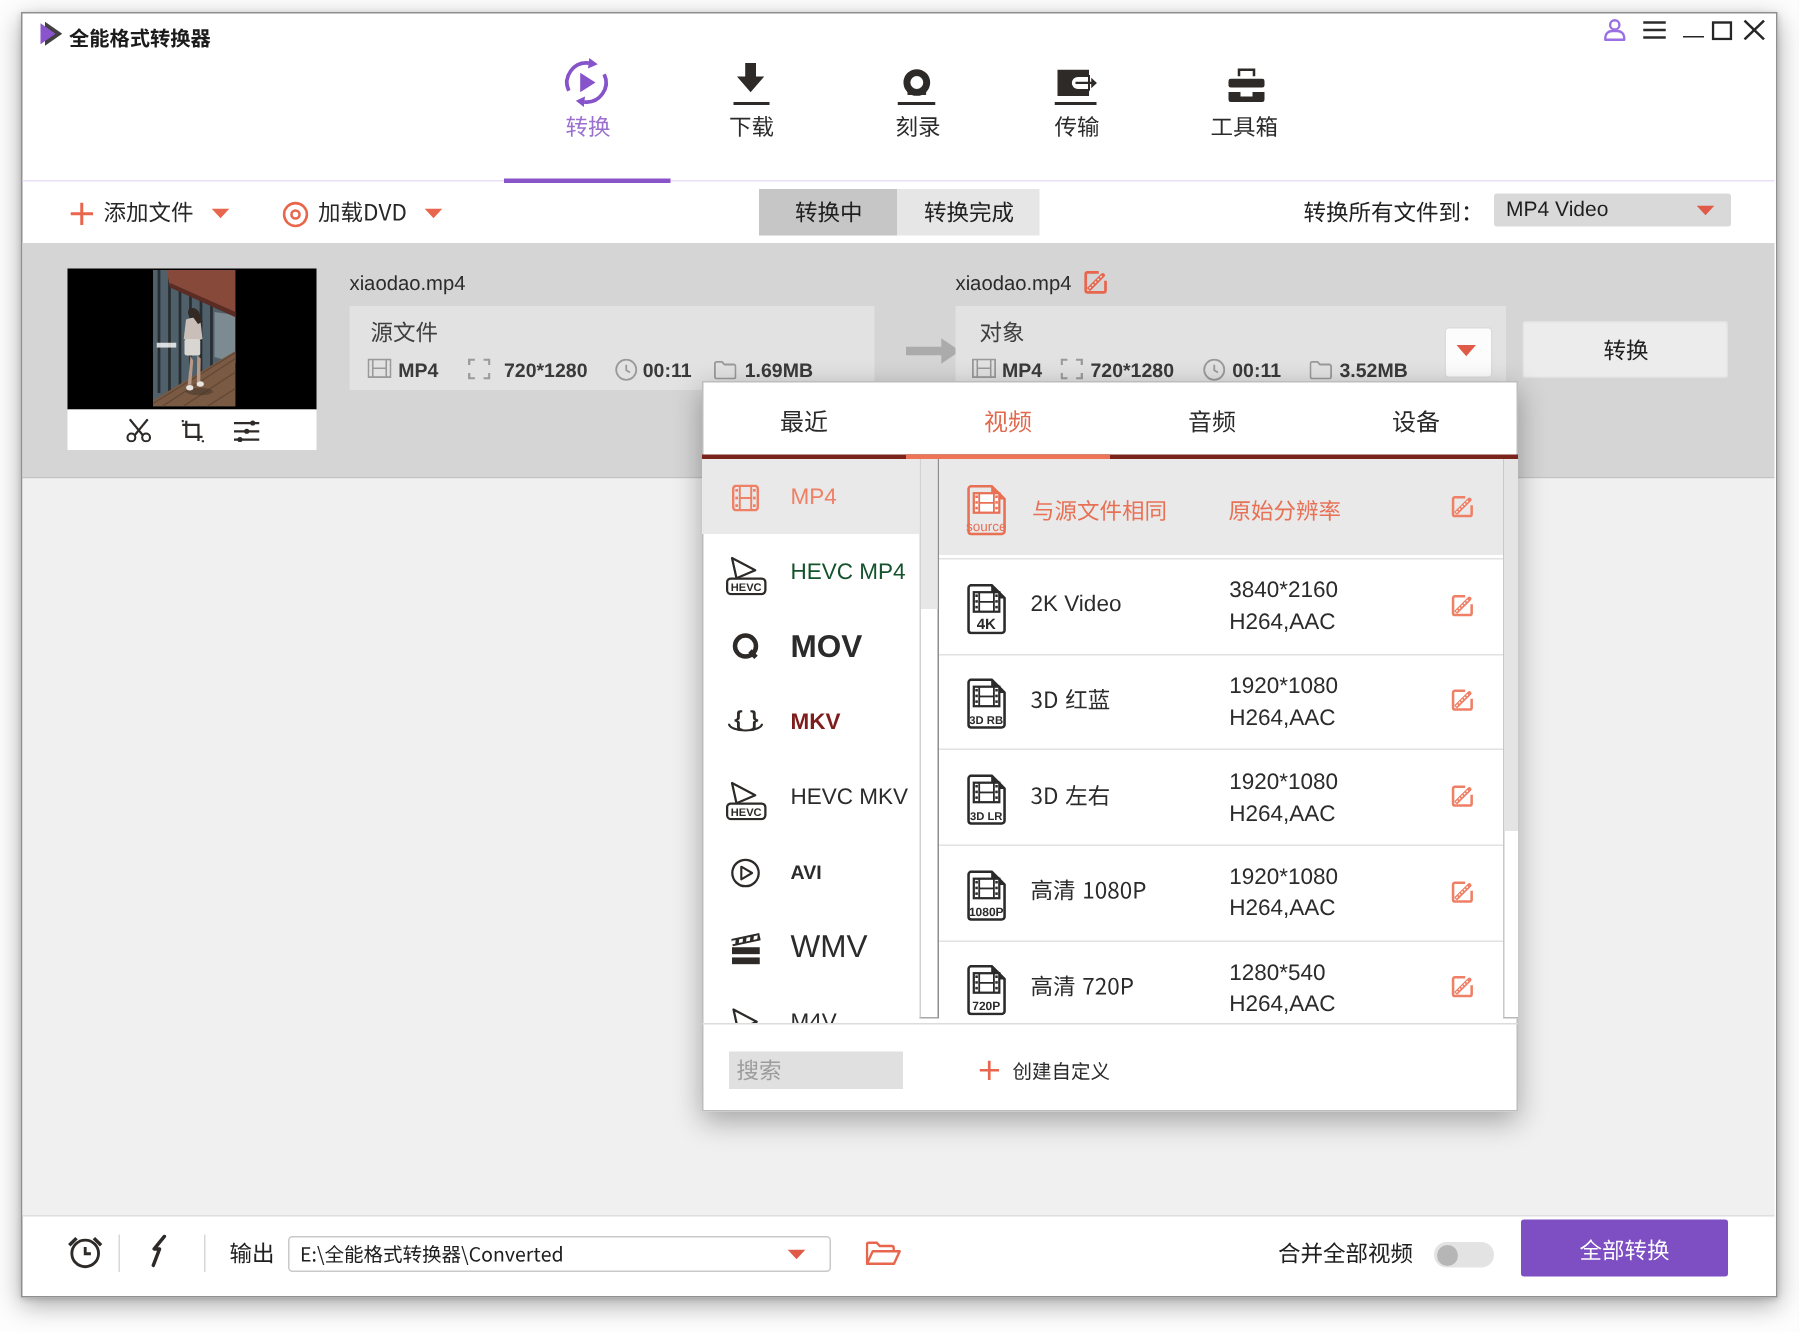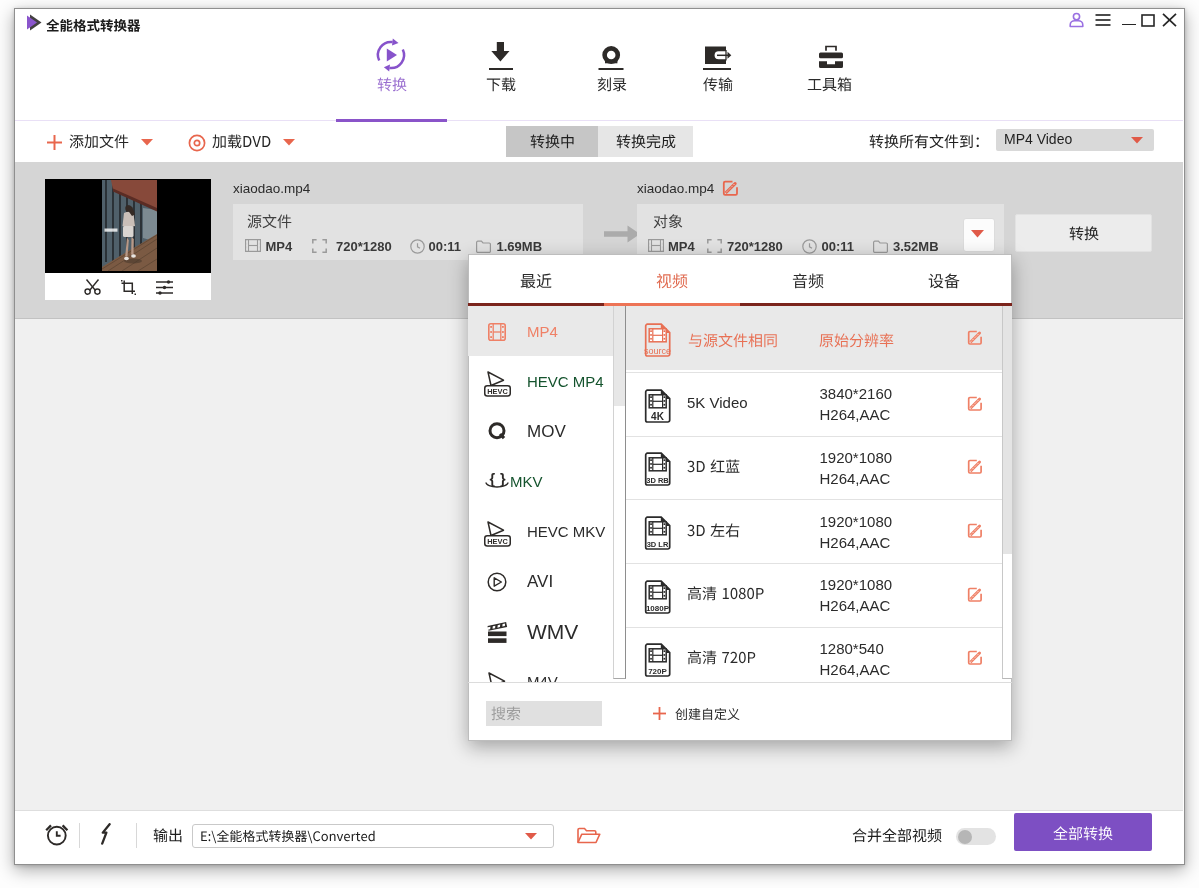--- a/index.html
+++ b/index.html
@@ -444,38 +444,38 @@
       <svg style="position:absolute;left:16px;top:64.5px" width="28" height="26" viewBox="0 0 28 26">
         <path d="M4,1 L19.5,9.2 L7,14.5 Z" fill="none" stroke="#2d2a28" stroke-width="1.5" stroke-linejoin="round"></path>
         <rect x="0.75" y="14.7" width="25.5" height="10.3" rx="2.5" fill="#fff" stroke="#2d2a28" stroke-width="1.5"></rect>
         <text x="13.5" y="23" font-family="Liberation Sans, sans-serif" font-size="7.4" font-weight="bold" fill="#2d2a28" text-anchor="middle">HEVC</text>
       </svg>
       <div style="position:absolute;left:59px;top:66.8px;font-size:15px;line-height:18px;color:#14532d;font-weight:400;white-space:nowrap">HEVC MP4</div>
       <svg style="position:absolute;left:20px;top:116px" width="20" height="19" viewBox="0 0 20 19">
         <circle cx="9" cy="8.7" r="7" fill="none" stroke="#2d2a28" stroke-width="3"></circle>
         <path d="M12,12 L16,16.2" stroke="#2d2a28" stroke-width="3.2"></path>
       </svg>
-      <div style="position:absolute;left:59px;top:116.8px;font-size:17px;line-height:18px;color:#2b2b2b;font-weight:400;white-space:nowrap">MOV</div>
+      <div style="position:absolute;left:59px;top:116.8px;font-size:21px;line-height:18px;color:#2b2b2b;font-weight:700;white-space:nowrap">MOV</div>
       <svg style="position:absolute;left:16px;top:163px" width="27" height="25" viewBox="0 0 27 25">
         <text x="5.5" y="15" font-family="Liberation Sans, sans-serif" font-size="14.5" font-weight="bold" fill="#2d2a28">{</text>
         <text x="16" y="15" font-family="Liberation Sans, sans-serif" font-size="14.5" font-weight="bold" fill="#2d2a28">}</text>
         <path d="M2,13.5 a11,4.5 0 1 0 22,0" fill="none" stroke="#2d2a28" stroke-width="1.4"></path>
       </svg>
-      <div style="position:absolute;left:42px;top:166.8px;font-size:15px;line-height:18px;color:#14532d;font-weight:400;white-space:nowrap">MKV</div>
+      <div style="position:absolute;left:59px;top:166.8px;font-size:15px;line-height:18px;color:#7f1d1d;font-weight:700;white-space:nowrap">MKV</div>
       <svg style="position:absolute;left:16px;top:214.5px" width="28" height="26" viewBox="0 0 28 26">
         <path d="M4,1 L19.5,9.2 L7,14.5 Z" fill="none" stroke="#2d2a28" stroke-width="1.5" stroke-linejoin="round"></path>
         <rect x="0.75" y="14.7" width="25.5" height="10.3" rx="2.5" fill="#fff" stroke="#2d2a28" stroke-width="1.5"></rect>
         <text x="13.5" y="23" font-family="Liberation Sans, sans-serif" font-size="7.4" font-weight="bold" fill="#2d2a28" text-anchor="middle">HEVC</text>
       </svg>
       <div style="position:absolute;left:59px;top:216.8px;font-size:15px;line-height:18px;color:#2b2b2b;font-weight:400;white-space:nowrap">HEVC MKV</div>
       <svg style="position:absolute;left:19px;top:266px" width="20" height="20" viewBox="0 0 20 20">
         <circle cx="10" cy="10" r="8.8" fill="none" stroke="#2d2a28" stroke-width="1.5"></circle>
         <path d="M7.2,5.8 L14.4,10 L7.2,14.2 Z" fill="none" stroke="#2d2a28" stroke-width="1.4" stroke-linejoin="round"></path>
       </svg>
-      <div style="position:absolute;left:59px;top:266.8px;font-size:17px;line-height:18px;color:#2b2b2b;font-weight:400;white-space:nowrap">AVI</div>
+      <div style="position:absolute;left:59px;top:266.8px;font-size:13px;line-height:18px;color:#2b2b2b;font-weight:700;white-space:nowrap">AVI</div>
       <svg style="position:absolute;left:19px;top:315px" width="21" height="22" viewBox="0 0 21 22">
         <g transform="rotate(-12 3 7)">
           <rect x="1" y="4.5" width="19" height="5" fill="#2d2a28"></rect>
           <g fill="#fff">
             <rect x="3" y="5.8" width="2.6" height="2.4" transform="skewX(-18)"></rect>
             <rect x="8" y="5.8" width="2.6" height="2.4" transform="skewX(-18)"></rect>
             <rect x="13" y="5.8" width="2.6" height="2.4" transform="skewX(-18)"></rect>
             <rect x="18" y="5.8" width="2.6" height="2.4" transform="skewX(-18)"></rect>
           </g>
         </g>
@@ -538,21 +538,21 @@
         <g fill="#2b2b2b">
           <rect x="6.2" y="7.3" width="1.7" height="1.7"></rect>
           <rect x="19.5" y="7.3" width="1.7" height="1.7"></rect>
           <rect x="6.2" y="11.1" width="1.7" height="1.7"></rect>
           <rect x="19.5" y="11.1" width="1.7" height="1.7"></rect>
           <rect x="6.2" y="14.899999999999999" width="1.7" height="1.7"></rect>
           <rect x="19.5" y="14.899999999999999" width="1.7" height="1.7"></rect>
         </g>
         <text x="13.5" y="30.5" font-family="Liberation Sans, sans-serif" font-size="10" font-weight="bold" fill="#2b2b2b" text-anchor="middle">4K</text>
       </svg>
-      <div style="position:absolute;left:219px;top:88.1px;font-size:15px;line-height:18px;color:#2b2b2b;white-space:nowrap">5K Video</div>
+      <div style="position:absolute;left:219px;top:88.1px;font-size:15px;line-height:18px;color:#2b2b2b;white-space:nowrap">2K Video</div>
       <div style="position:absolute;left:351.5px;top:79.4px;font-size:15px;line-height:18px;color:#2b2b2b;white-space:nowrap">3840*2160</div>
       <div style="position:absolute;left:351.5px;top:100.4px;font-size:15px;line-height:18px;color:#2b2b2b;white-space:nowrap">H264,AAC</div>
       <svg style="position:absolute;left:499px;top:89.8px" width="16" height="16" viewBox="0 0 16 16">
         <path d="M9.8,1.5 H2.9 a1.2,1.2 0 0 0 -1.2,1.2 V12.8 a1.2,1.2 0 0 0 1.2,1.2 H12.9 a1.2,1.2 0 0 0 1.2,-1.2 V6.8" fill="none" stroke="#ef8066" stroke-width="1.7"></path>
         <path d="M2.4,11.3 L4.4,13.3 L13.6,4.1 a1.4,1.4 0 0 0 -2,-2 z" fill="#ef8066"></path>
         <line x1="3.9" y1="11.6" x2="11.8" y2="3.7" stroke="#fff" stroke-width="0.9" stroke-dasharray="1.2,1.2"></line>
       </svg>
       <div style="position:absolute;left:158px;top:129.66px;width:376px;height:1px;background:#e2e2e2;"></div>
       <svg style="position:absolute;left:176px;top:146.46px" width="28" height="34" viewBox="0 0 28 34">
         <path d="M2.5,1 h14.5 l8.5,8.5 v21.5 a1.8,1.8 0 0 1 -1.8,1.8 h -20.4 a1.8,1.8 0 0 1 -1.8,-1.8 v -28.2 a1.8,1.8 0 0 1 1.8,-1.8 z" fill="none" stroke="#2b2b2b" stroke-width="1.7" transform="translate(0.2,0.2)"></path>

